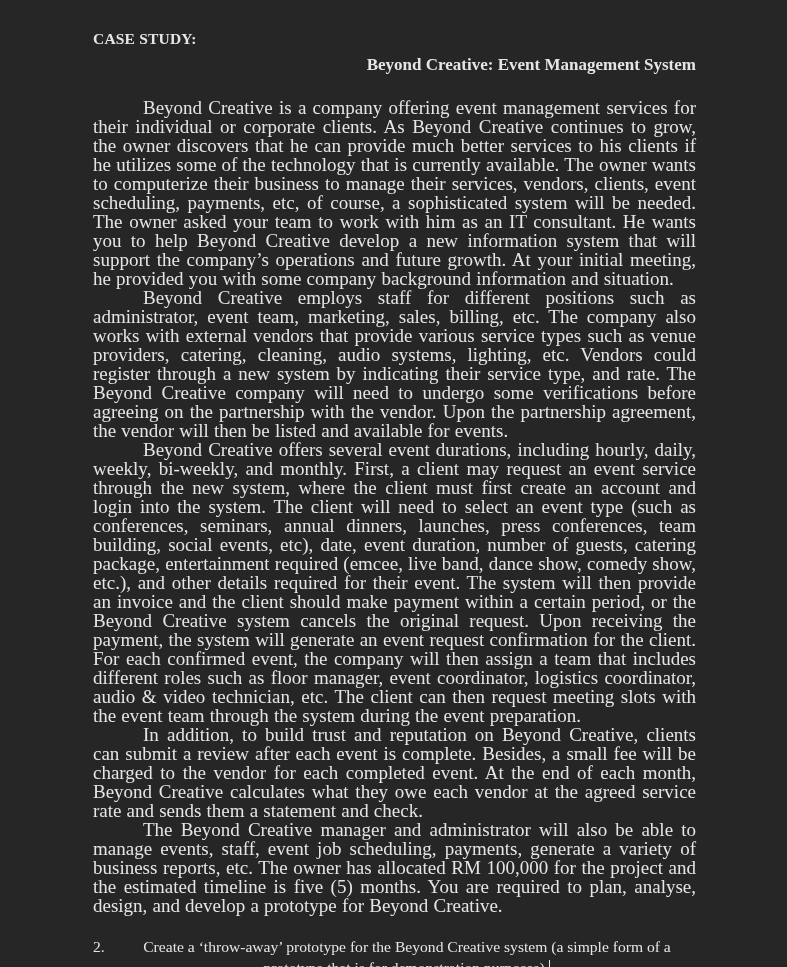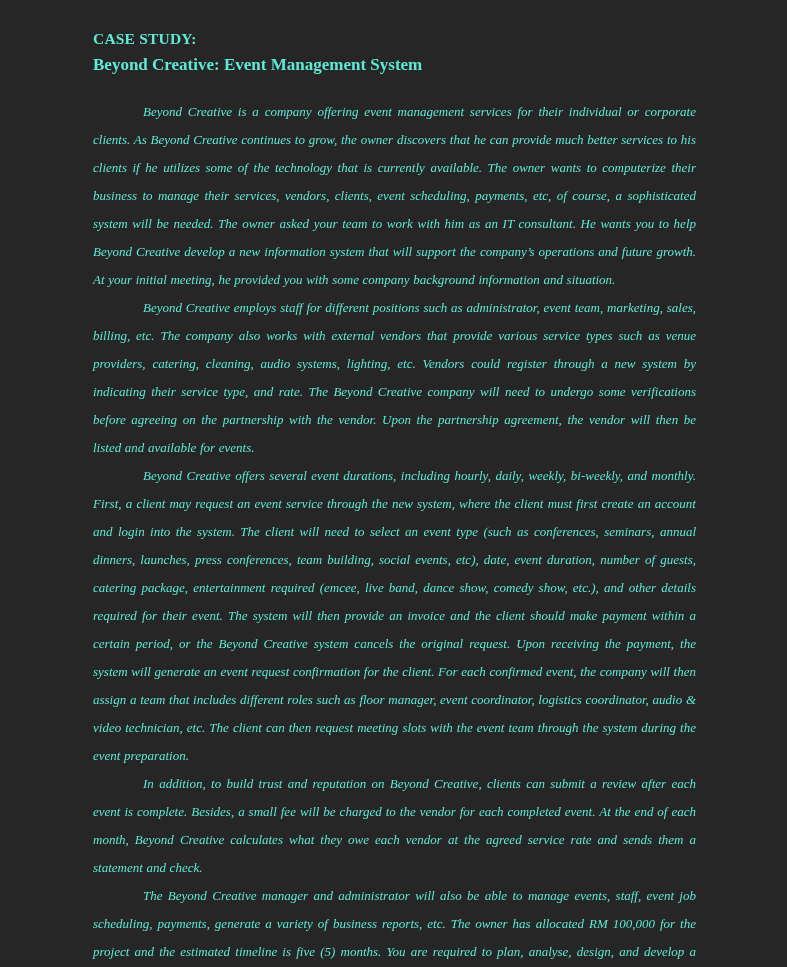--- a/index.html
+++ b/index.html
@@ -6,47 +6,46 @@
   html, body {
     width: 787px;
     height: 967px;
     background: #262626;
     overflow: hidden;
   }
   .page {
     width: 787px;
     height: 967px;
     background: #262626;
-    color: #5eead4;
+    color: #e5e5e5;
     font-family: "Liberation Serif", "DejaVu Serif", serif;
     padding: 28px 91px 20px 93px;
   }
   .heading {
     font-weight: bold;
     font-size: 15.5px;
     letter-spacing: 0.2px;
     line-height: 21px;
   }
   .title {
     font-weight: bold;
     font-size: 17px;
-    text-align: left;
+    text-align: right;
     line-height: 21px;
     margin-top: 5px;
   }
   .body-text {
     margin-top: 23px;
   }
   .body-text p {
-    font-size: 13px;
-    line-height: 28px;
+    font-size: 19px;
+    line-height: 19px;
     text-align: justify;
     text-indent: 50px;
     word-spacing: 0.4px;
-    font-style: italic;
   }
   .list-item {
     margin-top: 21px;
     display: flex;
     font-size: 15.6px;
     line-height: 21px;
   }
   .list-num {
     width: 25px;
     flex: 0 0 25px;

